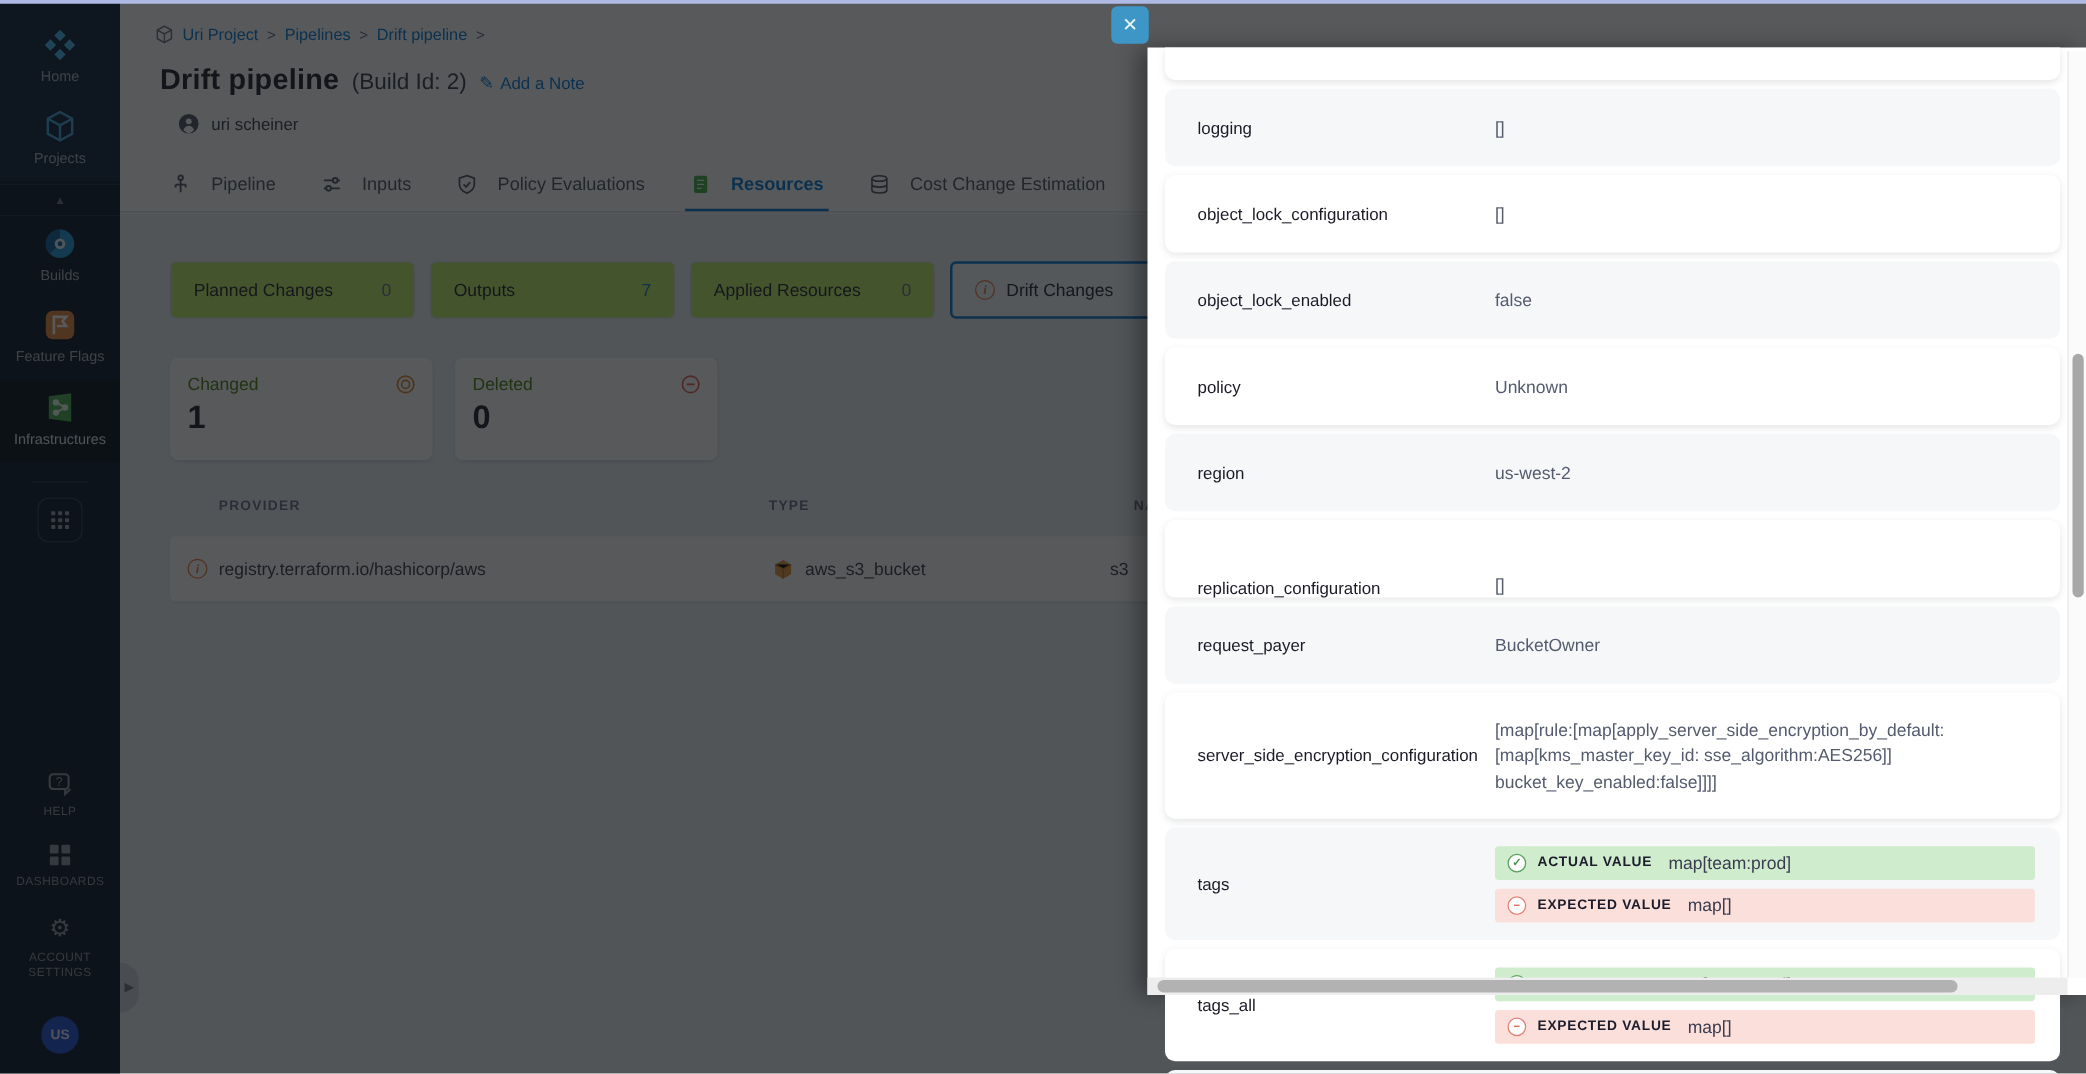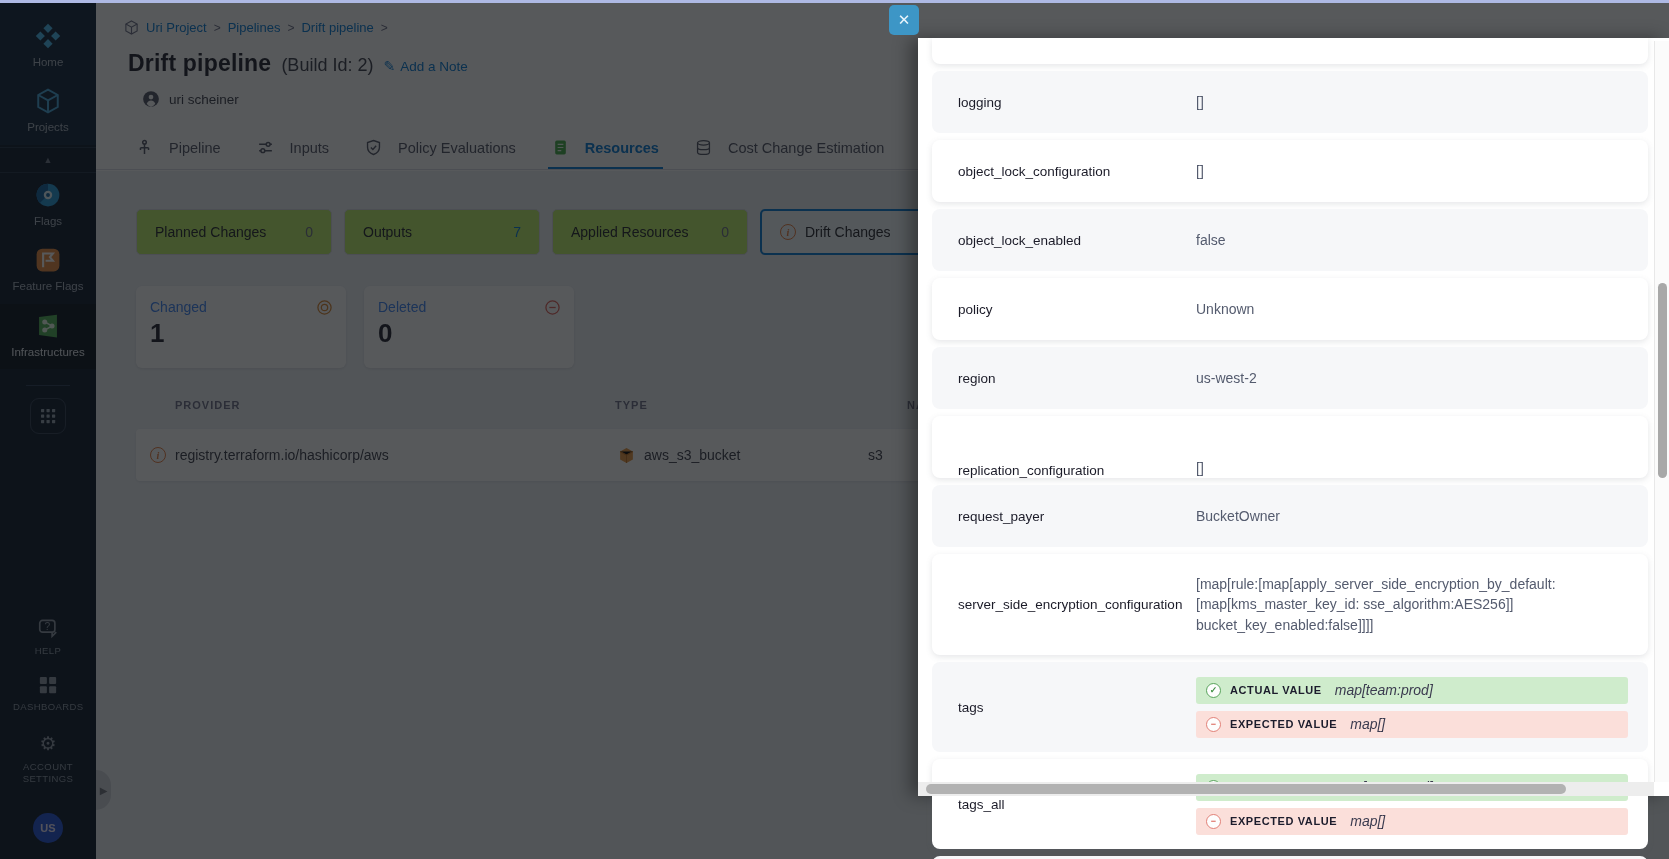--- a/index.html
+++ b/index.html
@@ -57,32 +57,32 @@
   .subtab { width:196px; height:46px; background:#bef264; border:1px solid #d9dae5; border-radius:5px;
     display:flex; align-items:center; justify-content:space-between; padding:0 18px; font-size:14px;
     color:#22222a; cursor:pointer; }
   .subtab .cnt { color:#6b6d85; font-size:14px; }
   .subtab .cnt.accent { color:#0278d5; }
   .subtab.active { border:2px solid #0278d5; background:#f4fbff; justify-content:flex-start; gap:9px; }
 
   .cards { position:absolute; left:40px; top:115px; display:flex; gap:18px; }
   .sum-card { width:210px; height:82px; background:#fff; border-radius:6px;
     box-shadow:0 1px 3px rgba(40,41,61,.12); padding:13px 14px; position:relative; }
-  .sum-card .sc-label { font-size:14px; color:#3b82f6; }
+  .sum-card .sc-label { font-size:14px; color:#4d7c0f; }
   .sum-card .sc-value { font-size:26px; font-weight:bold; color:#1b1b28; margin-top:3px; }
   .sum-card .sc-icon { position:absolute; right:13px; top:13px; }
 
   .thead-provider, .thead-type, .thead-name { position:absolute; top:228px; font-size:11px;
     font-weight:bold; letter-spacing:1px; color:#6b6d85; }
   .thead-provider { left:79px; } .thead-type { left:519px; } .thead-name { left:811px; }
   .trow { position:absolute; left:40px; top:258px; width:1520px; height:52px; background:#fff;
     border-radius:4px; box-shadow:0 1px 3px rgba(40,41,61,.10); cursor:pointer; }
   .trow .cell { position:absolute; top:0; height:100%; display:flex; align-items:center; gap:9px;
     font-size:14px; color:#383946; }
-  .cell-provider { left:14px; } .cell-type { left:482px; } .cell-name { left:732px;text-align:right; }
+  .cell-provider { left:14px; } .cell-type { left:482px; } .cell-name { left:752px;text-align:right; }
 
   .side-handle { position:absolute; left:0; top:770px; width:15px; height:40px; background:#d0d3da;
     border-radius:0 20px 20px 0; display:flex; align-items:center; justify-content:center;
     color:#70737c; font-size:10px; cursor:pointer; }
 
   
   .overlay { position:absolute; inset:0; background:rgba(16,18,22,0.70); z-index:10; }
 
   
   .drawer-close { position:absolute; left:889px; top:5px; width:30px; height:30px; background:#3d96c6;
@@ -96,21 +96,21 @@
   .drow.gray { background:#f6f7f9; }
   .drow.sliver { height:26px; border-radius:0 0 8px 8px; background:#fff;
     box-shadow:0 2px 6px rgba(96,97,112,0.16); }
   .dkey { width:238px; min-width:238px; font-size:13.5px; color:#1b1b28; }
   .dval { font-size:14px; color:#545b6e; line-height:1.45; width:420px; word-wrap:break-word; }
   .dbanners { display:flex; flex-direction:column; gap:7px; flex:1; }
   .banner { height:27px; border-radius:3px; display:flex; align-items:center; padding:0 10px; gap:9px; }
   .banner.green { background:#cfeccc; }
   .banner.pink { background:#fbdfda; }
   .banner .blabel { font-size:11px; font-weight:bold; letter-spacing:.6px; color:#1c1c2c; }
-  .banner .bval { font-size:14px; color:#3b3b4f; margin-left:4px;font-style:italic; }
+  .banner .bval { font-size:14px; color:#3b3b4f; margin-left:4px; }
   .bic { width:15px; height:15px; min-width:15px; border-radius:50%; display:flex; align-items:center;
     justify-content:center; font-size:9px; font-weight:bold; background:#fdfdfd; }
   .bic.g { border:1px solid #58a35b; color:#3f8f43; }
   .bic.p { border:1px solid #e28077; color:#d95f52; }
 
   .vscroll { position:absolute; right:0; top:3px; bottom:14px; width:15px; background:#fbfbfb;
     border-left:1px solid #e8e8e8; cursor:pointer; }
   .vthumb { position:absolute; left:3px; top:242px; width:9px; height:195px; background:#a8a8a8;
     border-radius:5px; }
   .hscroll { position:absolute; left:0; right:15px; bottom:0; height:14px; background:#ededed; cursor:pointer; }
@@ -162,21 +162,21 @@
     <div id="sb-modules" style="width:100%">
         <div class="sb-item">
           <span class="iwrap">
             <svg width="26" height="26" viewBox="0 0 16 16">
               <circle cx="8" cy="8" r="7" fill="#2196d6"></circle>
               <path d="M8 1a7 7 0 0 0-5 11.9L8 8Z" fill="#0d5f9e"></path>
               <circle cx="8" cy="8" r="2.6" fill="#dff3fc"></circle>
               <circle cx="8" cy="8" r="1.2" fill="#0d5f9e"></circle>
             </svg>
           </span>
-          <div class="lbl">Flags</div>
+          <div class="lbl">Builds</div>
         </div>
         <div class="sb-item">
           <span class="iwrap">
             <svg width="26" height="26" viewBox="0 0 16 16">
               <rect x="1" y="1" width="14" height="14" rx="3.5" fill="#e8883a"></rect>
               <path d="M5 12.5V4h6l-1.8 2.2L11 8.5H6.5" stroke="#fff" stroke-width="1.3" fill="none"></path>
             </svg>
           </span>
           <div class="lbl">Feature Flags</div>
         </div>

